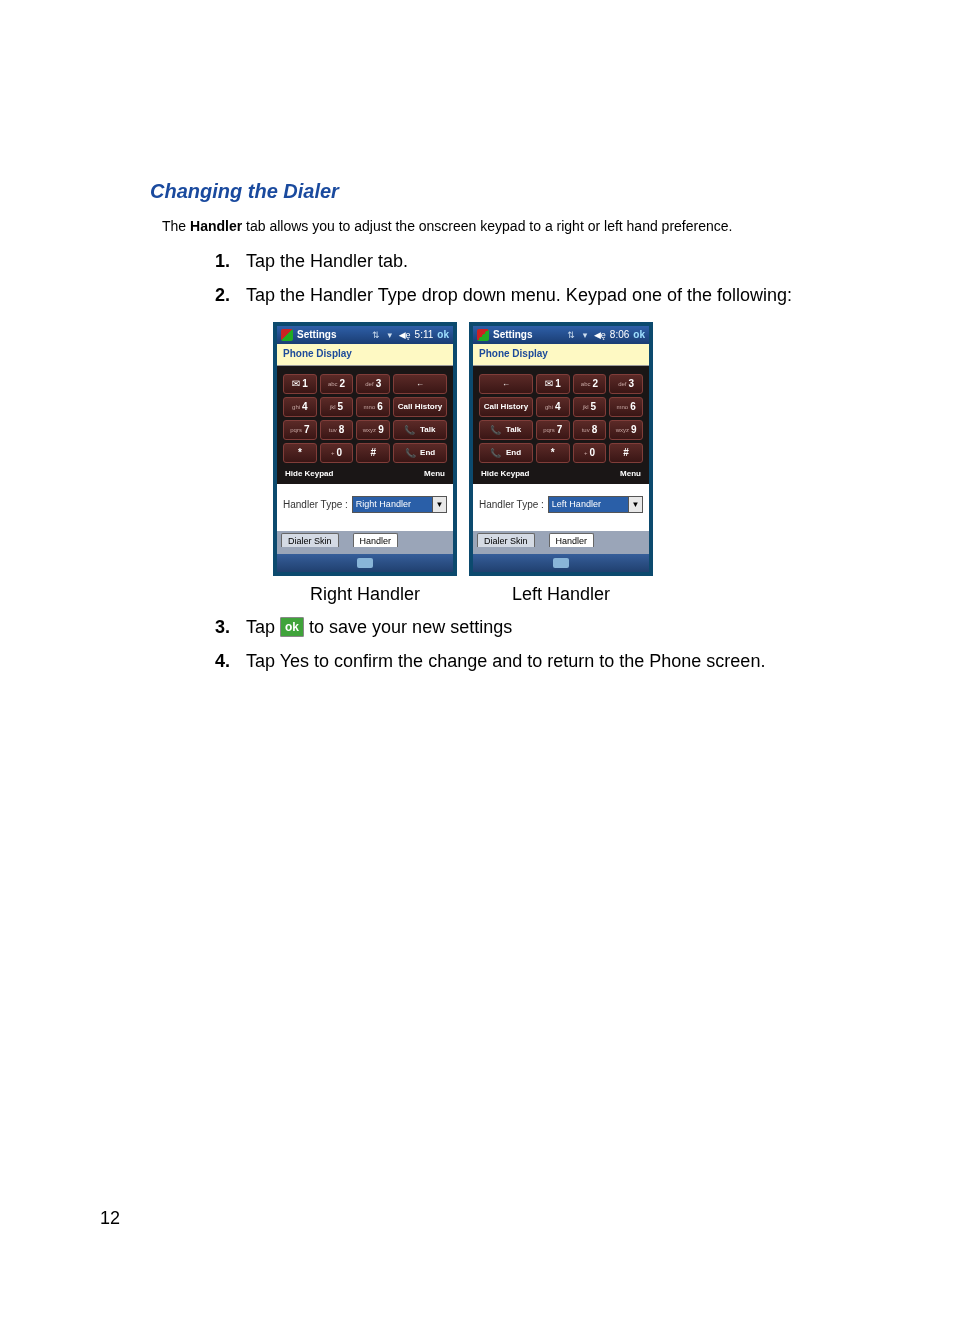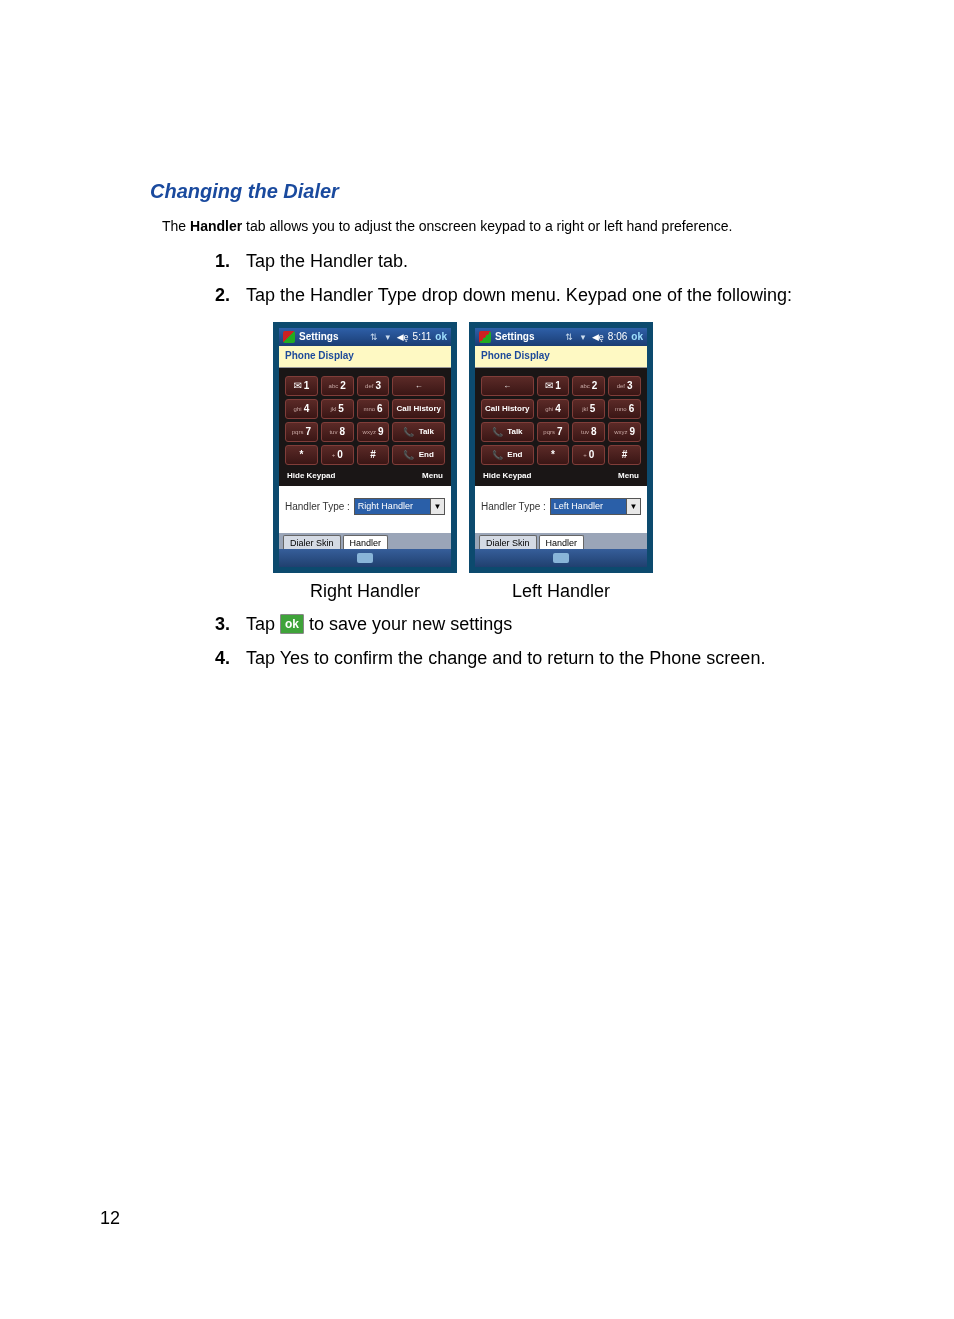--- a/index.html
+++ b/index.html
@@ -56,21 +56,21 @@
   }
   .figure-row {
     display: flex;
     gap: 12px;
     justify-content: flex-start;
     margin: 14px 0 8px 123px;
   }
   .phone-shot {
     width: 184px;
     background: #fff;
-    border: 6px solid #0c4a6e;
+    border: 4px solid #0c4a6e;
     box-sizing: border-box;
   }
   
   .titlebar {
     height: 18px;
     background: linear-gradient(to bottom, #2e5fa8, #1a3d73);
     display: flex;
     align-items: center;
     color: #fff;
     font-size: 10px;
@@ -215,23 +215,23 @@
     border-left: 1px solid #555;
     background: #e8e8e8;
     height: 100%;
     display: flex;
     align-items: center;
     justify-content: center;
   }
   
   .tabs-row {
     background: #9aa5b8;
-    padding: 2px 0 0 4px;
-    display: flex;
-    gap: 0;
+    padding: 2px 0 7px 4px;
+    display: flex;
+    gap: 12px;
   }
   .tab {
     font-size: 9px;
     padding: 2px 6px 1px 6px;
     background: #d4daE4;
     border: 1px solid #666;
     border-bottom: none;
     border-radius: 2px 2px 0 0;
     margin-right: 2px;
   }

